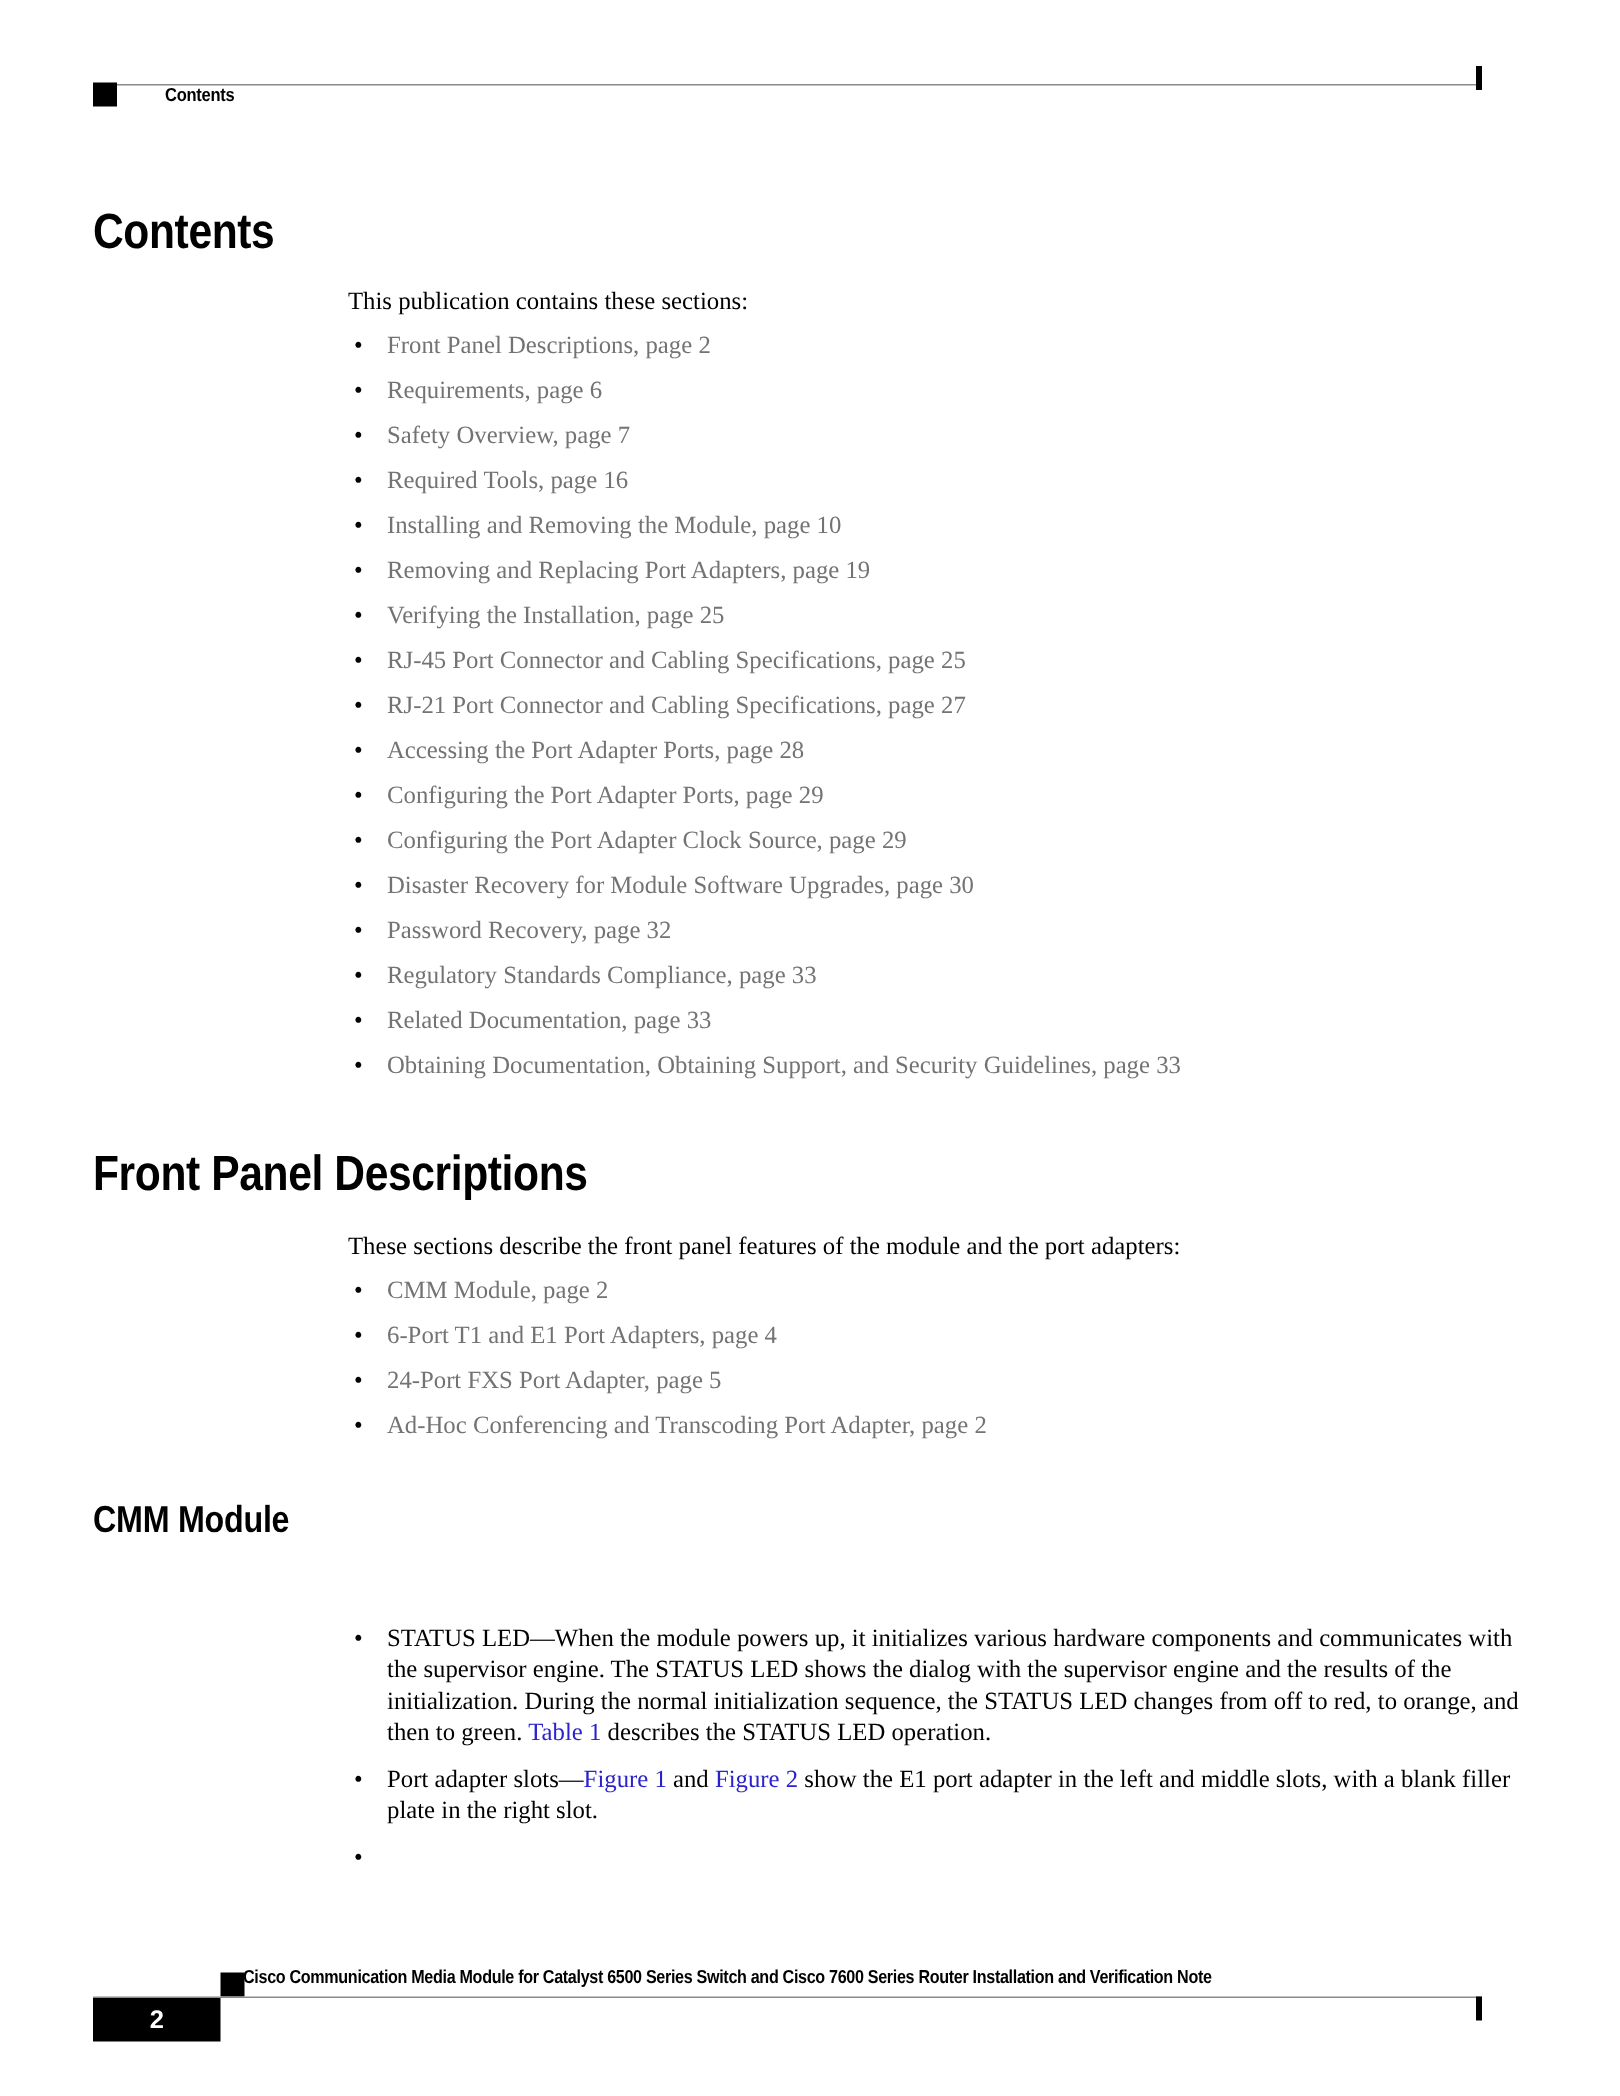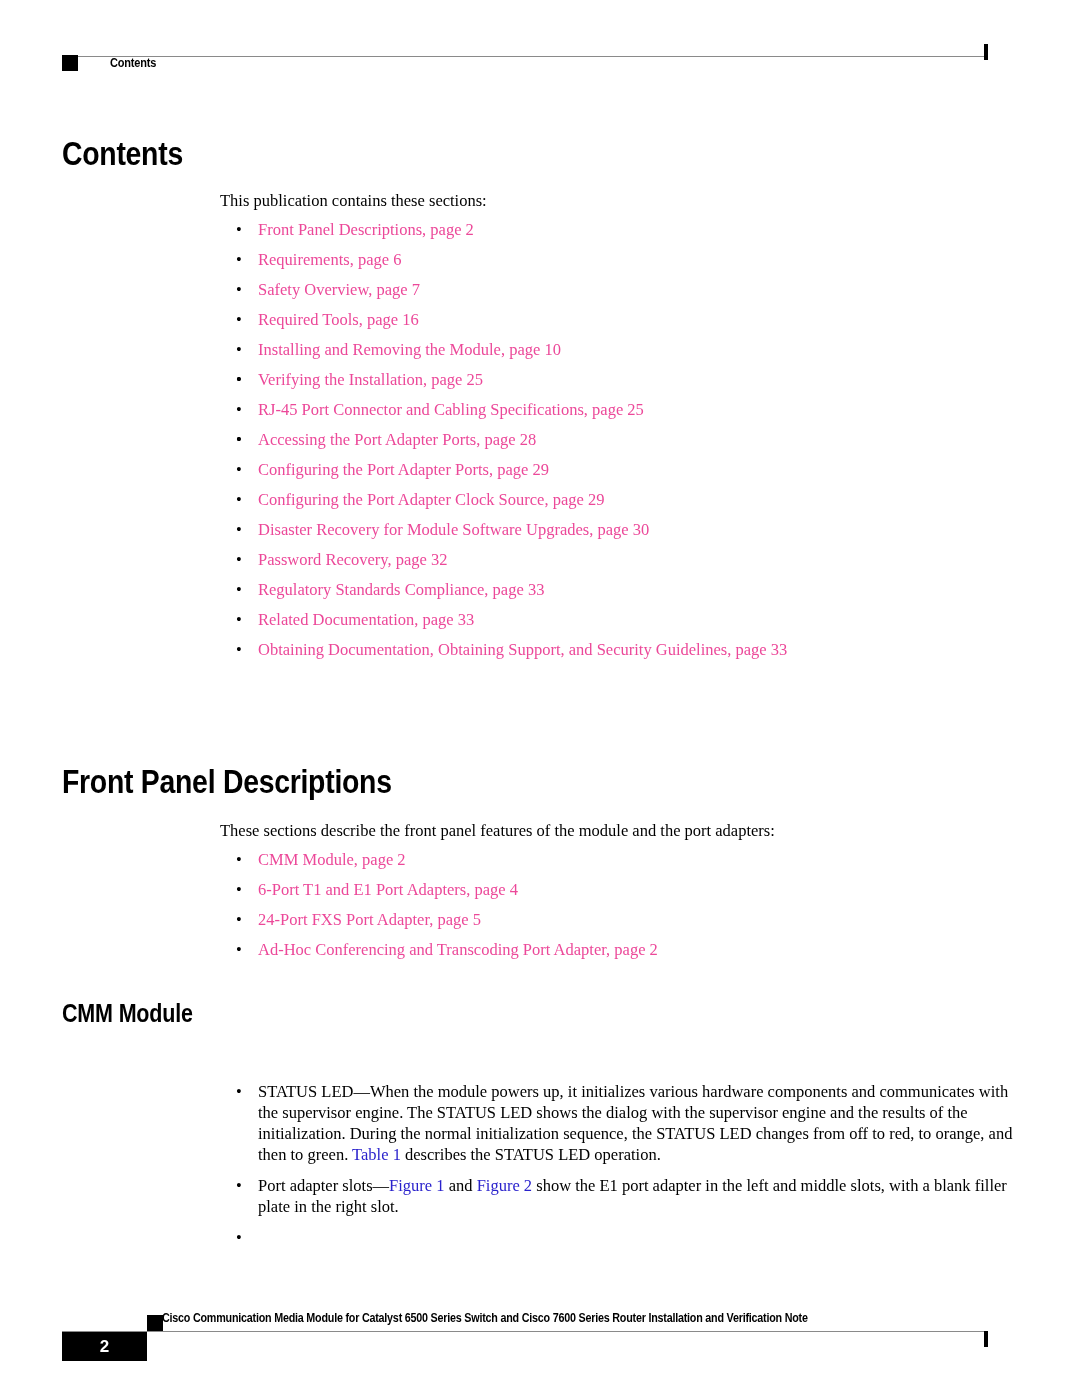--- a/index.html
+++ b/index.html
@@ -96,21 +96,21 @@
     letter-spacing: -0.2px;
     transform: scaleX(0.86);
     transform-origin: left top;
     white-space: nowrap;
     color: #000;
   }
 
   
   .para {
     position: absolute;
-    left: 220px;
+    left: 232px;
     width: 790px;
     font-size: 16.5px;
     line-height: 21px;
     color: #000;
   }
 
   
   .blist {
     position: absolute;
     left: 230px;
@@ -130,21 +130,21 @@
     left: 6px;
     top: 0;
     font-size: 16.5px;
     line-height: 21px;
     color: #000;
   }
   .blist.toc li {
     margin-bottom: 9px;
   }
   .blist.toc li .txt {
-    color: #ec4899;
+    color: #737373;
     text-align: right;
   }
   .blist.body li {
     margin-bottom: 10px;
     color: #000;
   }
   .blist.body li .txt {
     color: #000;
   }
   .xref {
@@ -234,24 +234,24 @@
   <h1 class="sect" style="top:135px;">Contents</h1>
 
   <div class="para" style="top:190px;">This publication contains these sections:</div>
 
   <ul class="blist toc" style="top:219px;">
     <li><span class="bullet">•</span><span class="txt">Front Panel Descriptions, page 2</span></li>
     <li><span class="bullet">•</span><span class="txt">Requirements, page 6</span></li>
     <li><span class="bullet">•</span><span class="txt">Safety Overview, page 7</span></li>
     <li><span class="bullet">•</span><span class="txt">Required Tools, page 16</span></li>
     <li><span class="bullet">•</span><span class="txt">Installing and Removing the Module, page 10</span></li>
-    <li><span class="bullet">•</span></li>
+    <li><span class="bullet">•</span><span class="txt">Removing and Replacing Port Adapters, page 19</span></li>
     <li><span class="bullet">•</span><span class="txt">Verifying the Installation, page 25</span></li>
     <li><span class="bullet">•</span><span class="txt">RJ-45 Port Connector and Cabling Specifications, page 25</span></li>
-    <li><span class="bullet">•</span></li>
+    <li><span class="bullet">•</span><span class="txt">RJ-21 Port Connector and Cabling Specifications, page 27</span></li>
     <li><span class="bullet">•</span><span class="txt">Accessing the Port Adapter Ports, page 28</span></li>
     <li><span class="bullet">•</span><span class="txt">Configuring the Port Adapter Ports, page 29</span></li>
     <li><span class="bullet">•</span><span class="txt">Configuring the Port Adapter Clock Source, page 29</span></li>
     <li><span class="bullet">•</span><span class="txt">Disaster Recovery for Module Software Upgrades, page 30</span></li>
     <li><span class="bullet">•</span><span class="txt">Password Recovery, page 32</span></li>
     <li><span class="bullet">•</span><span class="txt">Regulatory Standards Compliance, page 33</span></li>
     <li><span class="bullet">•</span><span class="txt">Related Documentation, page 33</span></li>
     <li><span class="bullet">•</span><span class="txt">Obtaining Documentation, Obtaining Support, and Security Guidelines, page 33</span></li>
   </ul>
 

